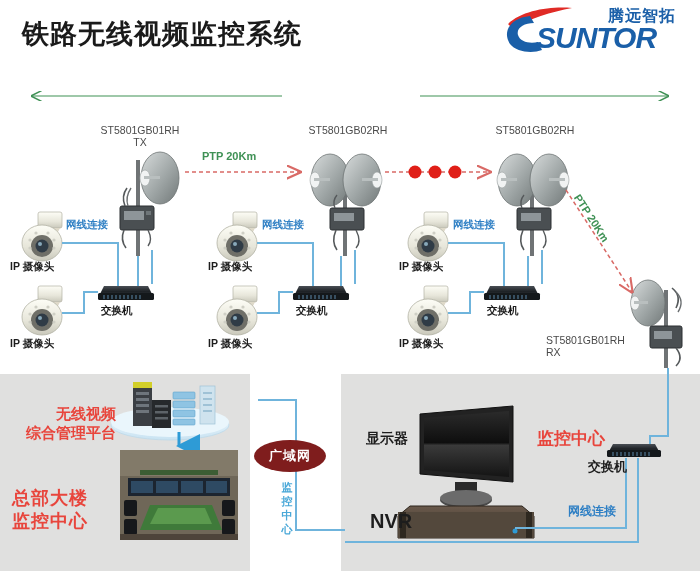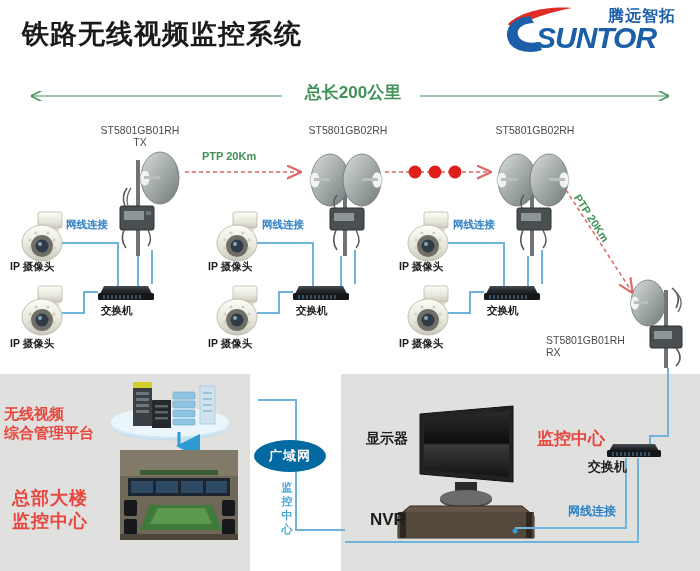--- a/index.html
+++ b/index.html
@@ -51,21 +51,21 @@
     position:absolute;left:250px;top:374px;width:91px;height:197px;background:#ffffff;
   }
   .red-label{
     position:absolute;color:#e8453c;font-weight:bold;white-space:pre;line-height:1.25;
   }
   .blk-label{
     position:absolute;color:#1d1d1d;font-weight:bold;white-space:nowrap;
   }
   .wan-pill{
     position:absolute;left:254px;top:440px;width:72px;height:32px;border-radius:50%;
-    background:#0369a1;color:#fff;font-size:13px;font-weight:bold;
+    background:#7f1d1d;color:#fff;font-size:13px;font-weight:bold;
     display:flex;align-items:center;justify-content:center;letter-spacing:1px;
   }
   .fiber-label{
     position:absolute;left:280px;top:480px;width:14px;
     font-size:11px;color:#4aa8d8;font-weight:bold;line-height:14px;text-align:center;
   }
   svg.overlay{position:absolute;left:0;top:0;width:700px;height:571px;pointer-events:none;}
 </style>
 </head>
 <body>
@@ -80,21 +80,20 @@
       <path d="M8 22 C22 8, 52 4, 72 6 C52 10, 28 16, 14 28 Z" fill="#e02b26"></path>
 
       <path d="M30 14 C10 16, 2 30, 10 42 C16 50, 32 52, 42 48 L38 40 C30 42, 20 40, 18 33 C16 26, 24 21, 34 21 Z" fill="#1a5fa8"></path>
 
       <text x="108" y="19" font-family="'Liberation Sans',sans-serif" font-size="16" font-weight="bold" fill="#1a5fa8" letter-spacing="1">腾远智拓</text>
 
       <text x="36" y="46" font-family="'Liberation Sans',sans-serif" font-size="30" font-weight="bold" fill="#1a5fa8" letter-spacing="-1" font-style="italic">SUNTOR</text>
     </svg>
   </div>
 
-  <div class="span-label">总长200公里</div>
 
   <div class="panel-left"></div>
   <div class="panel-mid"></div>
   <div class="panel-right"></div>
 
   <svg class="overlay" viewBox="0 0 700 571">
     <defs>
       <marker id="arrGreen" markerWidth="9" markerHeight="9" refX="8" refY="4.5" orient="auto">
         <path d="M0,0 L9,4.5 L0,9" fill="none" stroke="#3f9155" stroke-width="1.2"></path>
       </marker>
@@ -515,29 +514,29 @@
   <div class="cam-label" style="left:10px;top:337px;">IP 摄像头</div>
   <div class="cam-label" style="left:208px;top:260px;">IP 摄像头</div>
   <div class="cam-label" style="left:208px;top:337px;">IP 摄像头</div>
   <div class="cam-label" style="left:399px;top:260px;">IP 摄像头</div>
   <div class="cam-label" style="left:399px;top:337px;">IP 摄像头</div>
 
   <div class="sw-label" style="left:101px;top:304px;">交换机</div>
   <div class="sw-label" style="left:296px;top:304px;">交换机</div>
   <div class="sw-label" style="left:487px;top:304px;">交换机</div>
 
-  <div class="red-label" style="left:4px;top:405px;font-size:15px;">无线视频
+  <div class="red-label" style="left:26px;top:405px;font-size:15px;text-align:right;">无线视频
 综合管理平台</div>
   <div class="red-label" style="left:12px;top:487px;font-size:18px;letter-spacing:1px;">总部大楼
 监控中心</div>
 
   <div class="wan-pill">
     <span>广域网</span>
   </div>
   <div class="fiber-label">监控中心</div>
 
   <div class="blk-label" style="left:366px;top:430px;font-size:14px;">显示器</div>
-  <div class="blk-label" style="left:370px;top:510px;font-size:17px;">NVR</div>
+  <div class="blk-label" style="left:370px;top:510px;font-size:20px;">NVR</div>
   <div class="red-label" style="left:537px;top:428px;font-size:17px;">监控中心</div>
   <div class="blk-label" style="left:588px;top:458px;font-size:13px;">交换机</div>
   <div class="wire-label" style="left:568px;top:503px;font-size:12px;">网线连接</div>
 
 </div>
 
 </body></html>

